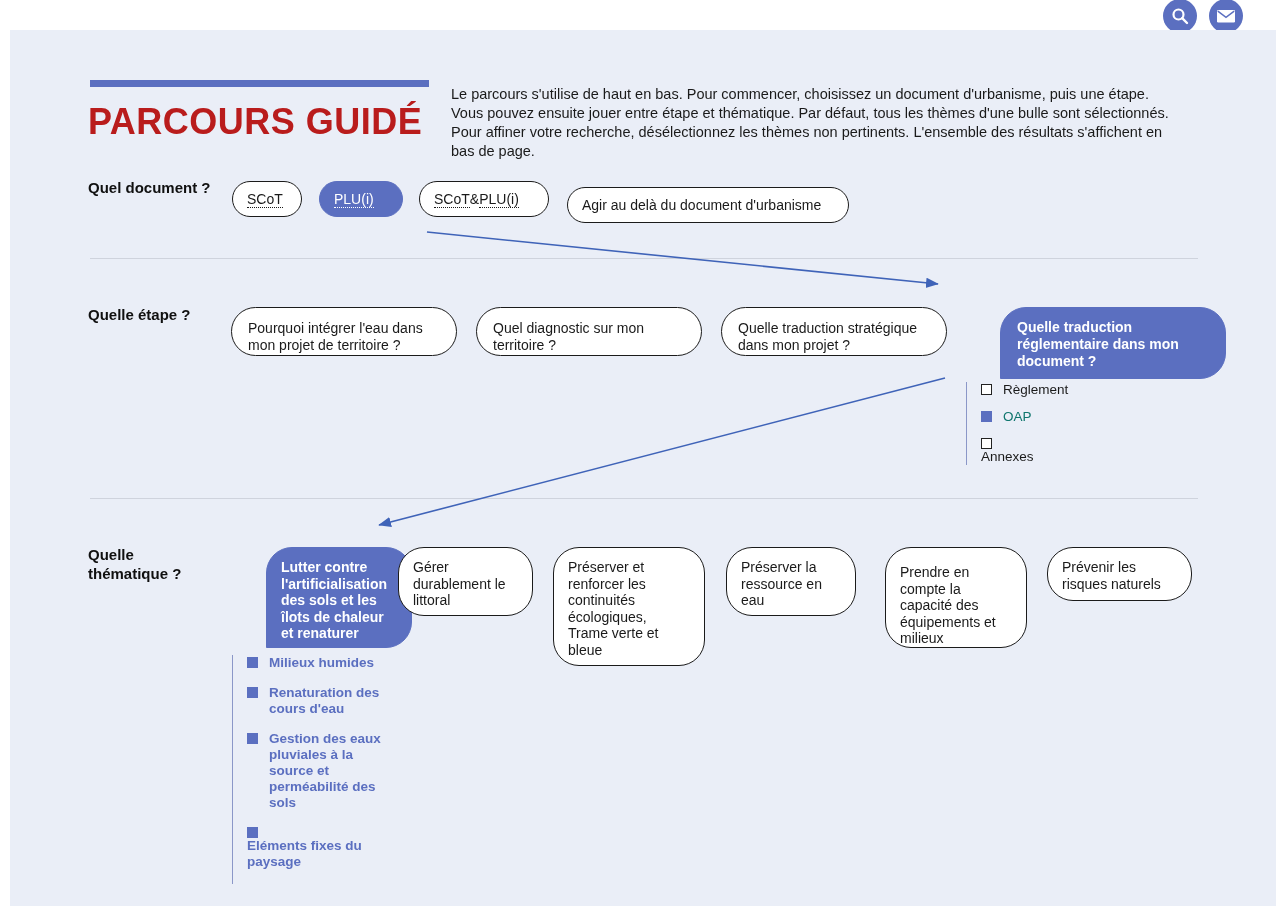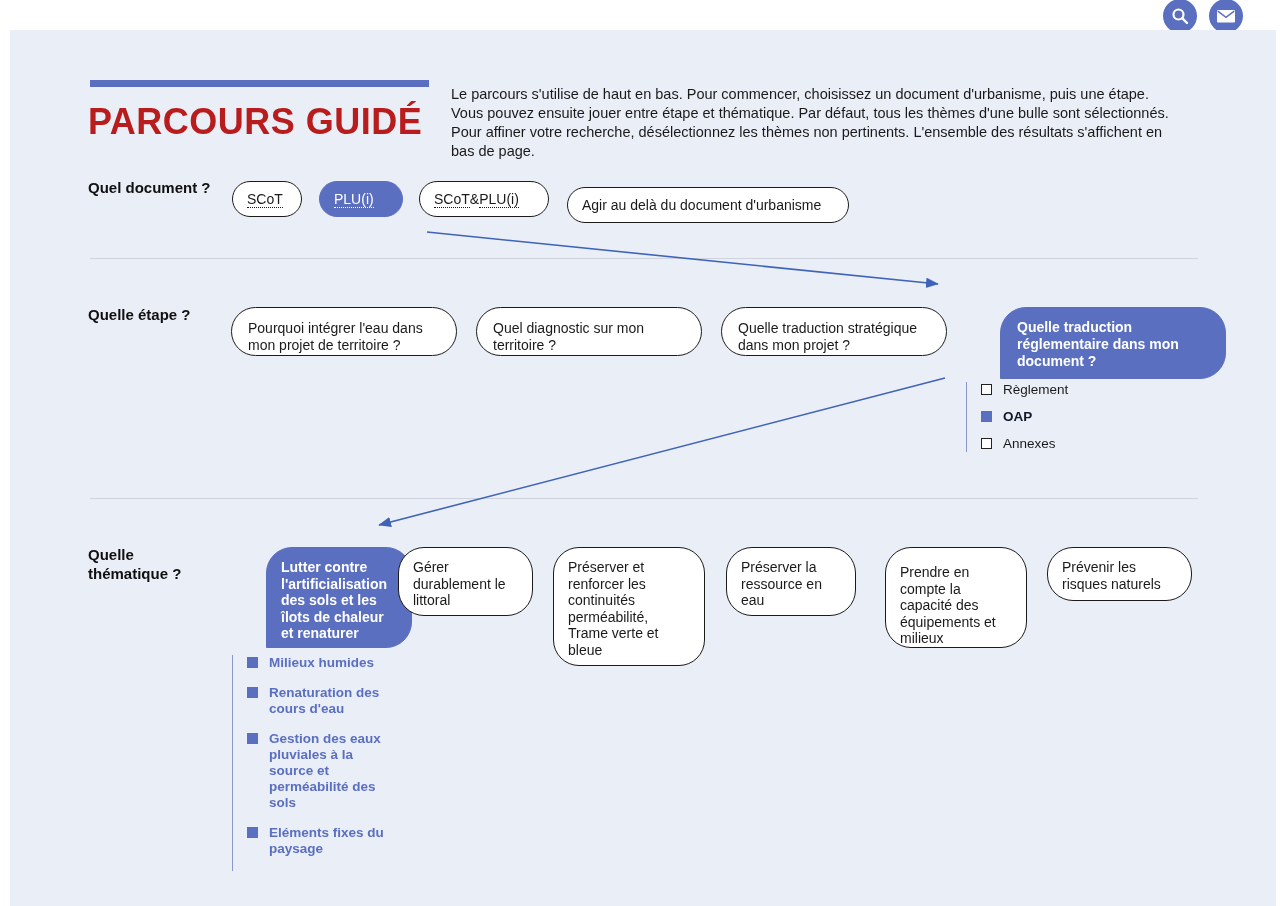--- a/index.html
+++ b/index.html
@@ -171,35 +171,35 @@
   .cg-theme { left: 232px; top: 655px; width: 150px; }
 
   .check-item {
     display: flex;
     align-items: flex-start;
     margin-bottom: 11px;
     cursor: pointer;
     font-size: 13.5px;
     line-height: 16px;
   }
-  .check-item:last-child { margin-bottom: 0; }
+  .check-item:last-child { margin-bottom: 0; flex-direction: column; }
   .cg-theme .check-item { margin-bottom: 14px; }
 
   .box {
     flex: 0 0 auto;
     width: 11px; height: 11px;
     box-sizing: border-box;
     margin-right: 11px;
     margin-top: 2px;
   }
   .box.off { border: 1.5px solid #222222; background: #ffffff; }
   .box.on  { background: #5b6fc0; border: 1.5px solid #5b6fc0; }
 
   .check-item .txt { color: #1a1a1a; }
-  .check-item.on .txt { color: #0f172a; font-weight: bold; }
+  .check-item.on .txt { color: #0f766e; font-weight: normal; }
   .cg-theme .check-item .txt { color: #5b6fc0; font-weight: bold; }
 
   
   .arrows {
     position: absolute;
     left: 0; top: 0;
     width: 1286px; height: 906px;
     pointer-events: none;
   }
 </style>
@@ -275,21 +275,21 @@
     <span class="txt">Annexes</span>
   </div>
 </div>
 
 <div class="divider div-2"></div>
 
 <div class="row-label lbl-theme">Quelle thématique ?</div>
 
 <div class="bubble t1 selected">Lutter contre l'artificialisation des sols et les îlots de chaleur et renaturer</div>
 <div class="bubble t2">Gérer durablement le littoral</div>
-<div class="bubble t3">Préserver et renforcer les continuités perméabilité, Trame verte et bleue</div>
+<div class="bubble t3">Préserver et renforcer les continuités écologiques, Trame verte et bleue</div>
 <div class="bubble t4">Préserver la ressource en eau</div>
 <div class="bubble t5">Prendre en compte la capacité des équipements et milieux</div>
 <div class="bubble t6">Prévenir les risques naturels</div>
 
 <div class="check-group cg-theme">
   <div class="check-item on">
     <span class="box on"></span>
     <span class="txt">Milieux humides</span>
   </div>
   <div class="check-item on">

